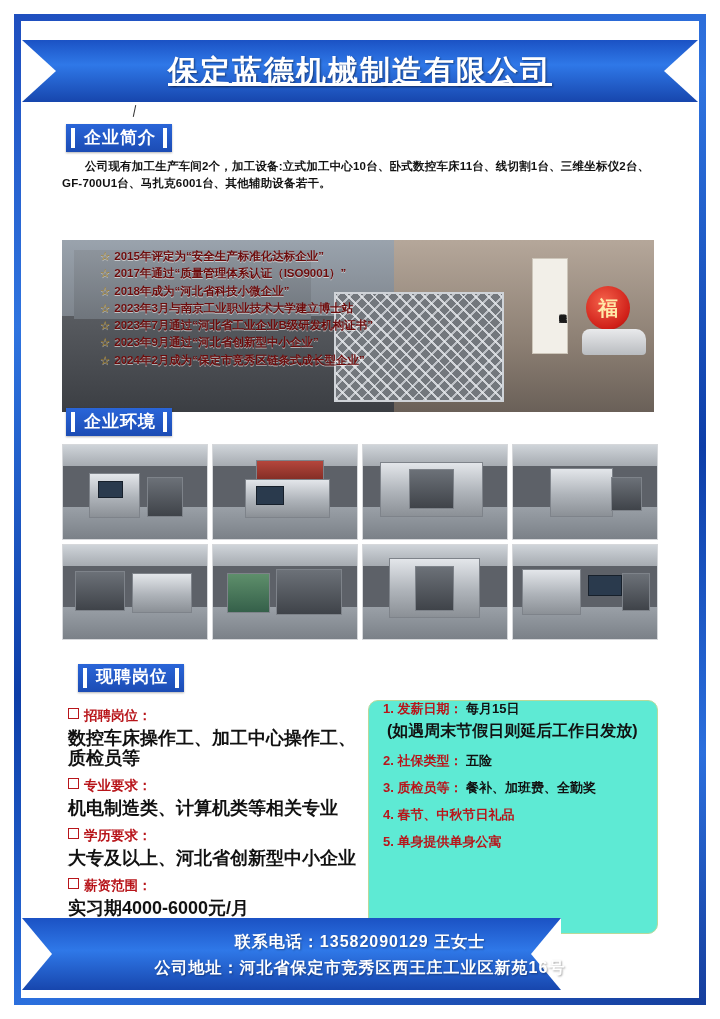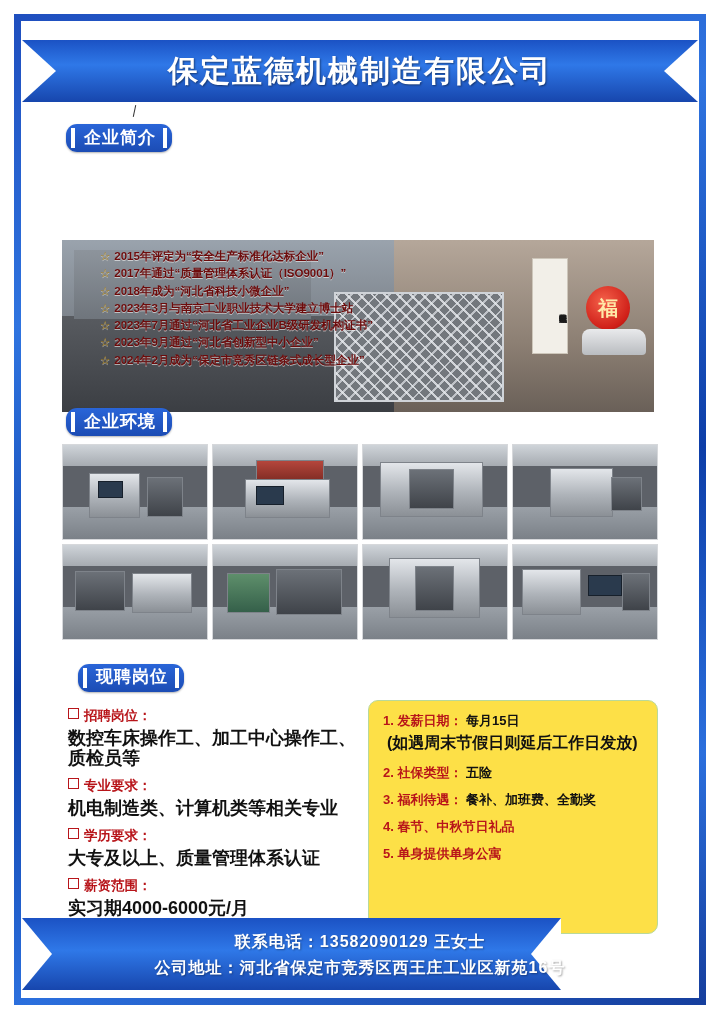--- a/index.html
+++ b/index.html
@@ -72,35 +72,35 @@
     width: 676px;
     height: 62px;
     line-height: 62px;
     text-align: center;
     color: #ffffff;
     font-size: 30px;
     font-weight: bold;
     letter-spacing: 2px;
     z-index: 3;
     text-shadow: 1px 1px 2px rgba(0,0,0,.45);
+    text-decoration: underline;
   }
 
   
   .sec-head {
     position: absolute;
     height: 28px;
     background: linear-gradient(180deg, #2a65d8 0%, #1c4cb4 100%);
     color: #ffffff;
     font-size: 17px;
     font-weight: bold;
     line-height: 28px;
     padding: 0 16px 0 18px;
     letter-spacing: 1px;
     box-shadow: 0 1px 2px rgba(0,0,0,.3);
-    border-radius: 11px;
   }
   .sec-head .bar-l {
     position: absolute;
     left: 5px; top: 4px;
     width: 4px; height: 20px;
     background: #ffffff;
   }
   .sec-head .bar-r {
     position: absolute;
     right: 5px; top: 4px;
@@ -282,25 +282,25 @@
     font-size: 18px;
     margin-top: 2px;
   }
 
   .welfare {
     position: absolute;
     left: 368px;
     top: 700px;
     width: 290px;
     height: 234px;
-    background: #fde047;
+    background: #5eead4;
     border: 1px solid #b9d99a;
     border-radius: 10px;
     box-sizing: border-box;
-    padding: 12px 14px;
+    padding: 0 14px;
   }
   .welfare .w-item {
     color: #b8151a;
     font-weight: bold;
     font-size: 13px;
     line-height: 16px;
     margin-bottom: 11px;
     white-space: nowrap;
   }
   .welfare .w-item .val { color: #111111; }
@@ -375,20 +375,21 @@
   </div>
   <div class="tick"></div>
 
   <div class="sec-head" id="intro-head">
     <span class="bar-l"></span>
     <span>企业简介</span>
     <span class="bar-r"></span>
   </div>
 
   <div class="intro-text">
+    <p>公司现有加工生产车间2个，加工设备:立式加工中心10台、卧式数控车床11台、线切割1台、三维坐标仪2台、GF-700U1台、马扎克6001台、其他辅助设备若干。</p>
   </div>
 
   <div class="montage">
     <div class="mg-sky"></div>
     <div class="mg-ground"></div>
     <div class="mg-building"></div>
     <div class="mg-wall"></div>
     <div class="mg-gate"></div>
     <div class="mg-sign">保定蓝德机械制造有限公司</div>
     <div class="mg-lantern">福</div>
@@ -470,41 +471,41 @@
     <span>现聘岗位</span>
     <span class="bar-r"></span>
   </div>
 
   <div class="jobs">
     <div class="q"><span class="box"></span><span>招聘岗位：</span></div>
     <div class="a">数控车床操作工、加工中心操作工、质检员等</div>
     <div class="q"><span class="box"></span><span>专业要求：</span></div>
     <div class="a">机电制造类、计算机类等相关专业</div>
     <div class="q"><span class="box"></span><span>学历要求：</span></div>
-    <div class="a">大专及以上、质量管理体系认证</div>
+    <div class="a">大专及以上、河北省创新型中小企业</div>
     <div class="q"><span class="box"></span><span>薪资范围：</span></div>
     <div class="a">实习期4000-6000元/月</div>
   </div>
 
 
   <div class="welfare">
     <div class="w-item">
       <span>1.</span>
       <span>发薪日期：</span>
       <span class="val">每月15日</span>
     </div>
     <div class="w-note">(如遇周末节假日则延后工作日发放)</div>
     <div class="w-item">
       <span>2.</span>
       <span>社保类型：</span>
       <span class="val">五险</span>
     </div>
     <div class="w-item">
       <span>3.</span>
-      <span>福利待遇：</span>
+      <span>质检员等：</span>
       <span class="val">餐补、加班费、全勤奖</span>
     </div>
     <div class="w-item">
       <span>4.</span>
       <span>春节、中秋节日礼品</span>
     </div>
     <div class="w-item">
       <span>5.</span>
       <span>单身提供单身公寓</span>
     </div>

